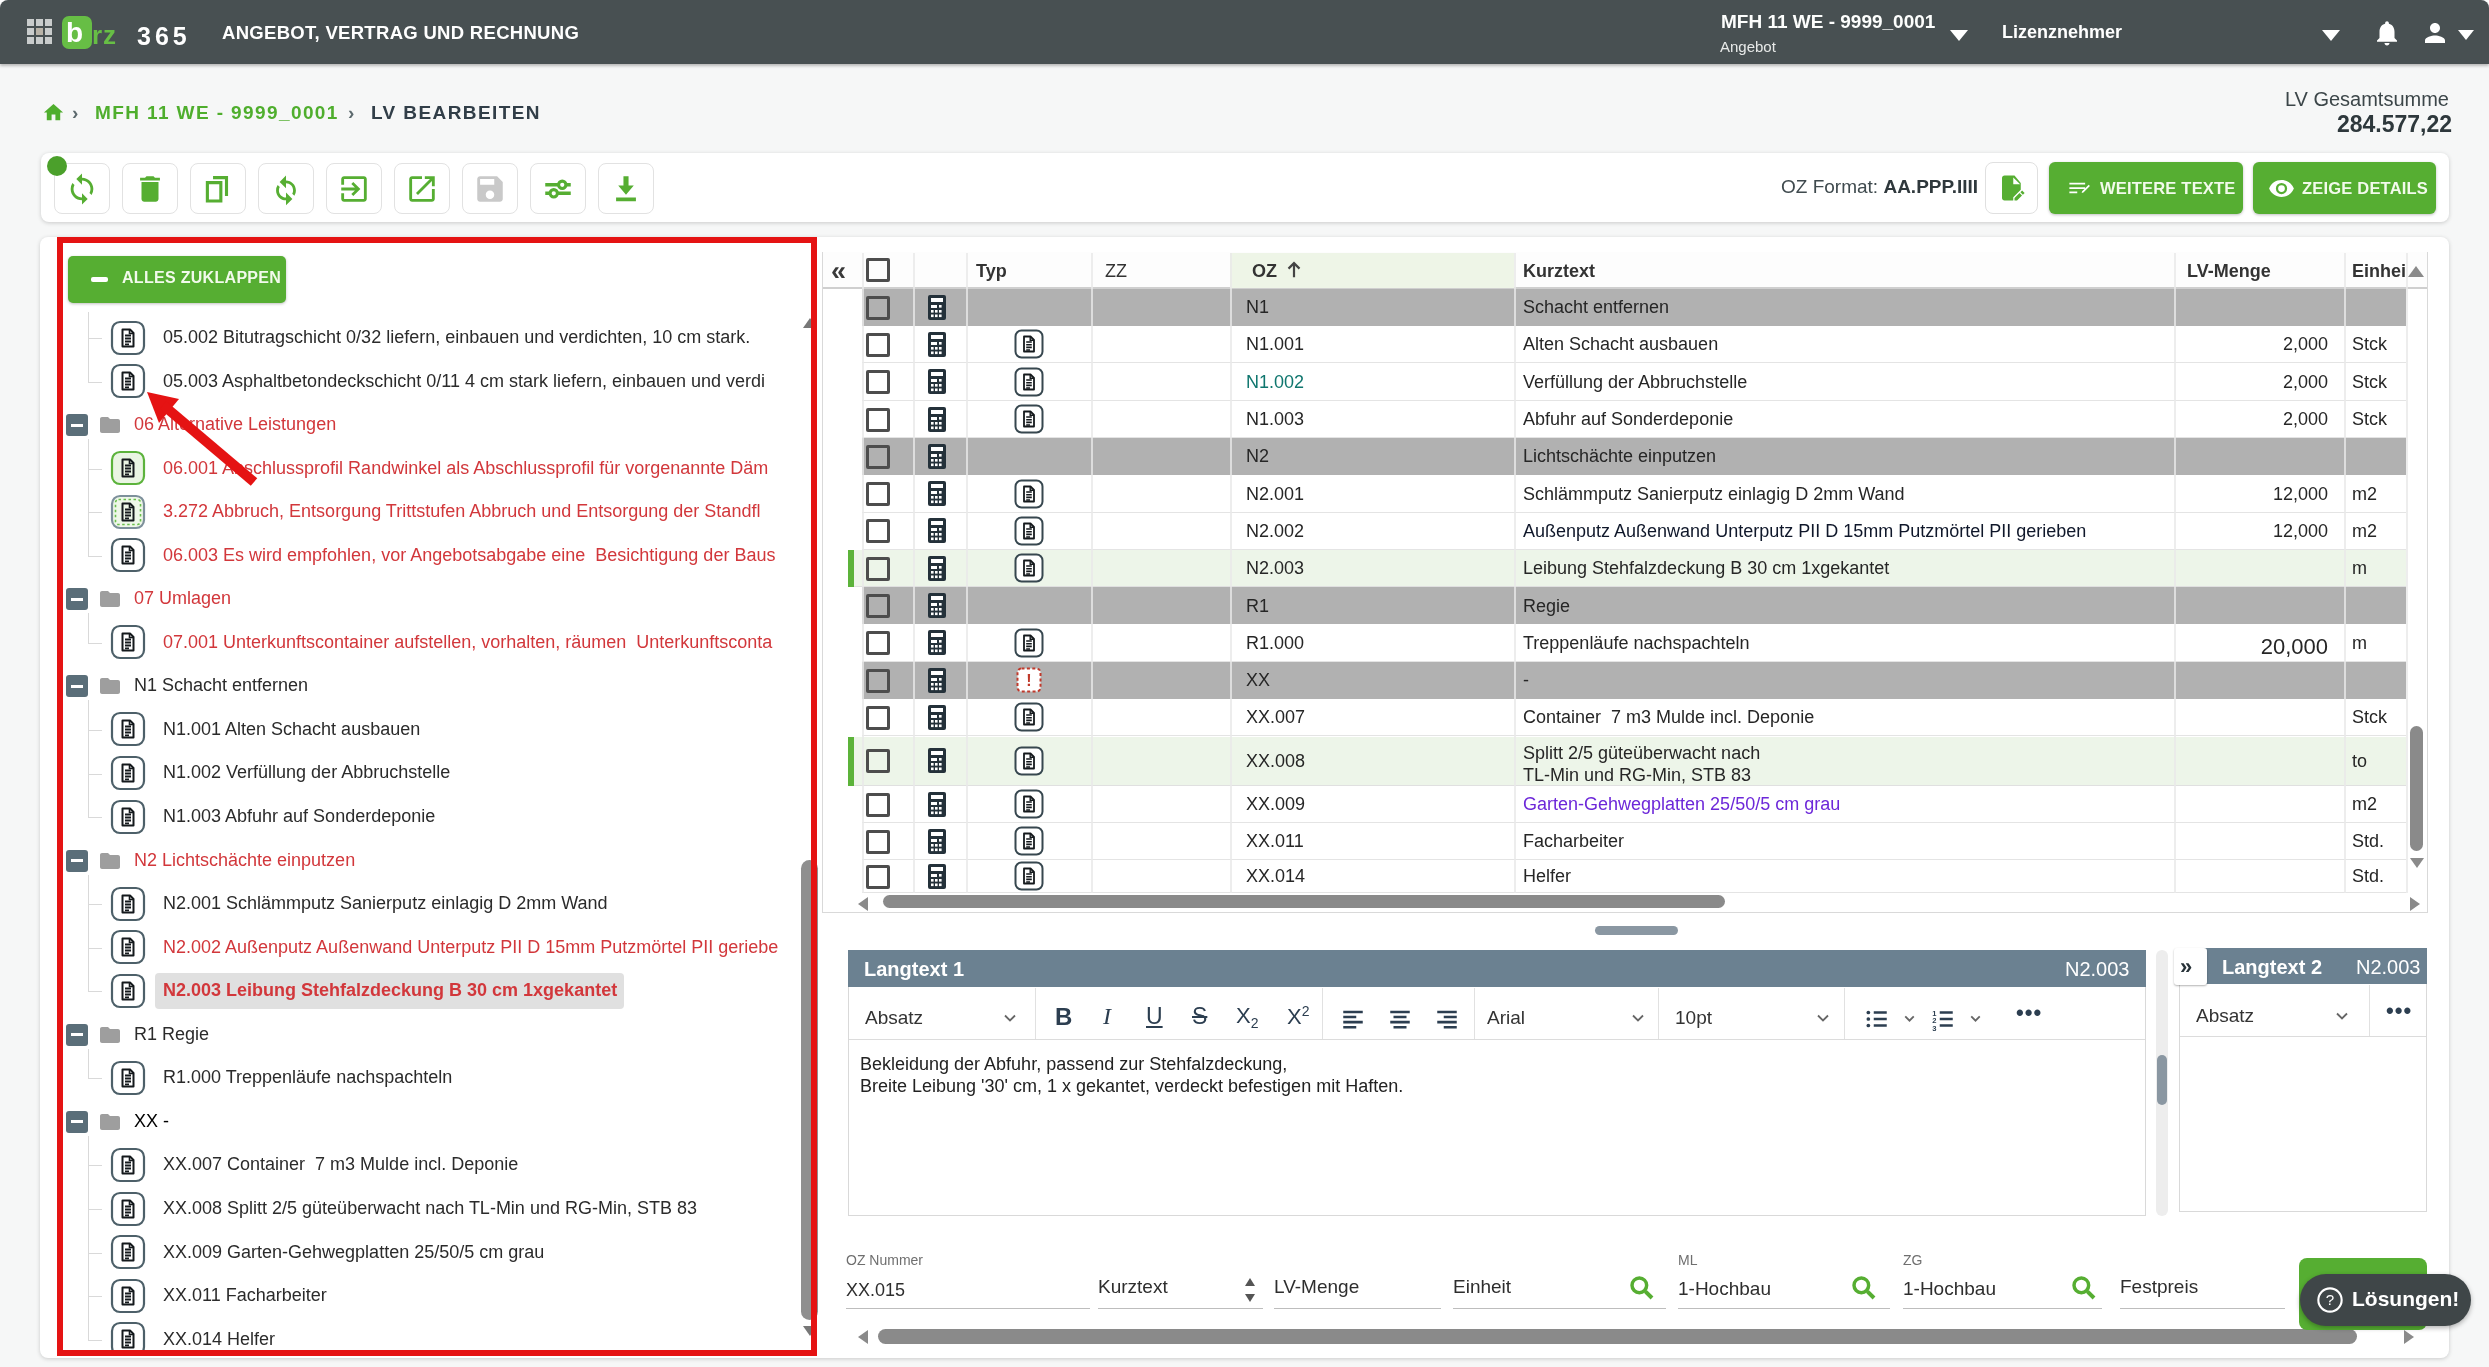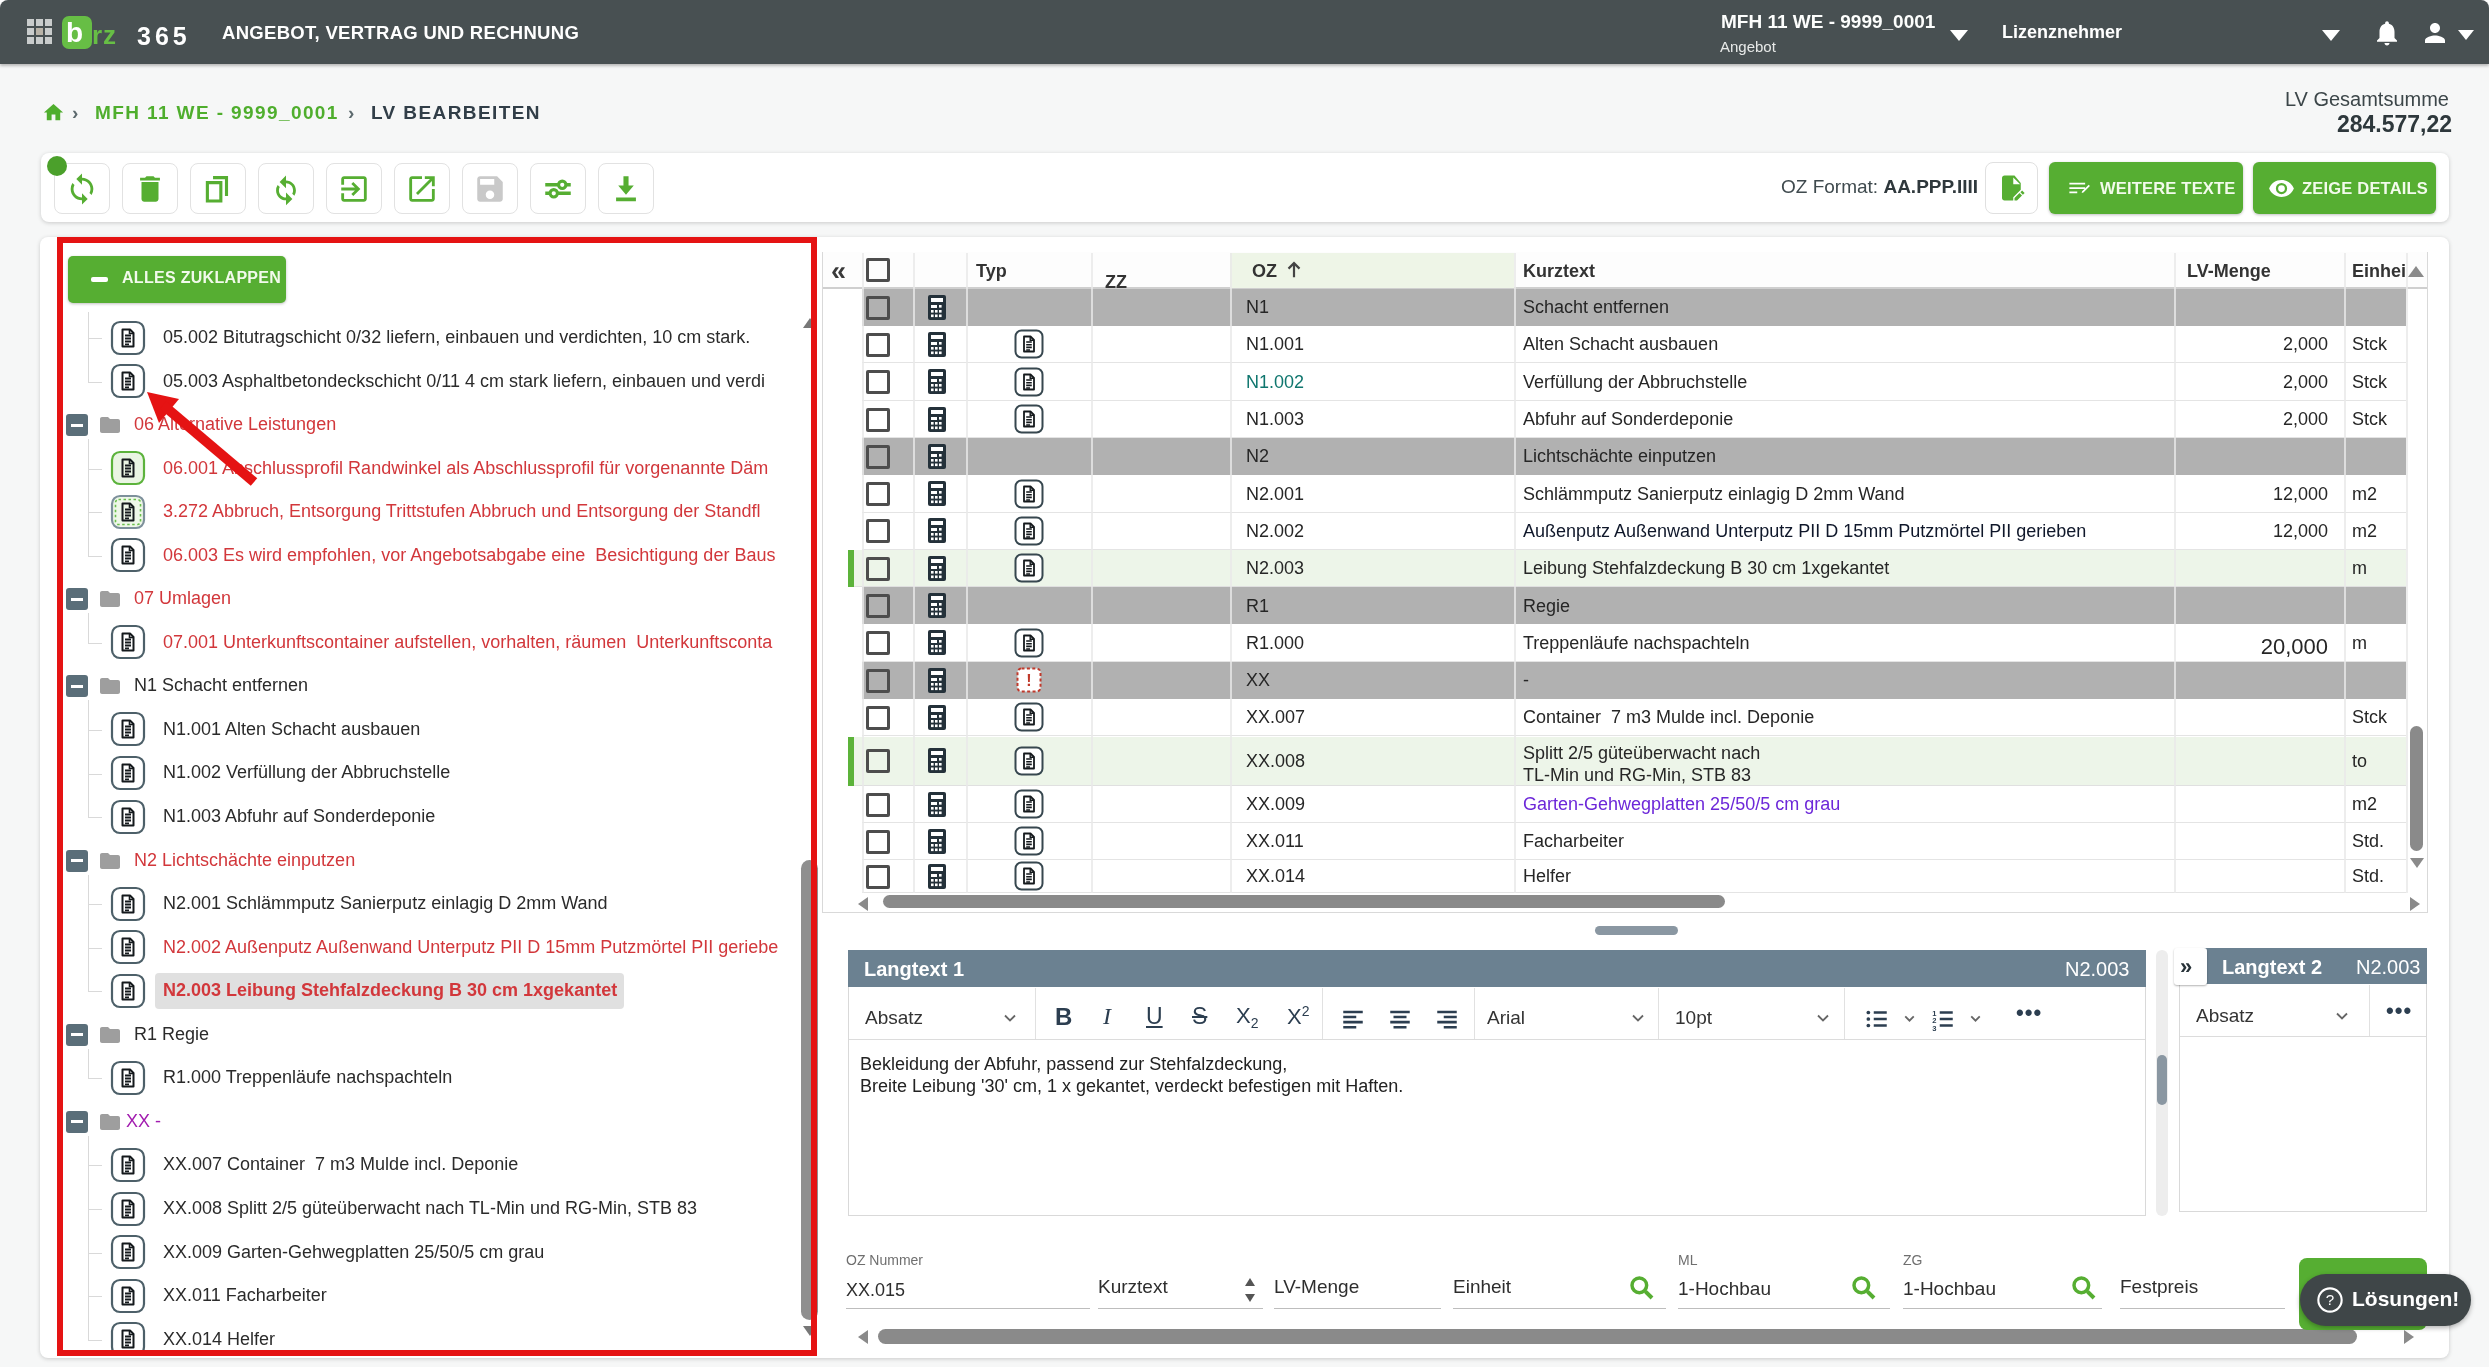--- a/index.html
+++ b/index.html
@@ -302,21 +302,21 @@
           <path d="M15 15.5h6M15 18.5h6M15 21.5h6M15 24.3h4"></path>
         </g>
         <path fill="#fff" d="M0 0z"></path>
       </svg>
       <div class="txt" style="left:101px;top:825px;font-size:18px;color:#2b2b2b">R1.000 Treppenläufe nachspachteln</div>
       <div class="a" style="left:4px;top:869px;width:22px;height:22px;background:#5a6e79;border-radius:3px"></div>
       <div class="a" style="left:9px;top:878px;width:12px;height:3px;background:#fff"></div>
       <svg class="a" style="left:36px;top:868px" width="24" height="24" viewBox="0 0 24 24">
         <path fill="#9e9e9e" d="M10 4H4c-1.1 0-2 .9-2 2v12c0 1.1.9 2 2 2h16c1.1 0 2-.9 2-2V8c0-1.1-.9-2-2-2h-8l-2-2z"></path>
       </svg>
-      <div class="txt" style="left:64px;top:869px;font-size:18px;color:#a21caf">XX -</div>
+      <div class="txt" style="left:72px;top:869px;font-size:18px;color:#000000">XX -</div>
       <div class="a" style="left:26px;top:923px;width:14px;height:1px;background:#d9d9d9"></div>
       <svg class="doc-ic" style="left:48px;top:905px" width="36" height="36" viewBox="0 0 36 36">
         <rect x="2" y="2" width="32" height="32" rx="8" fill="#fff" stroke="#4d6069" stroke-width="2.2"></rect>
         <path fill="none" stroke="#14191c" stroke-width="2" stroke-linejoin="round" d="M12.5 9.5h7.5l3.5 3.5v13.5H12.5z"></path>
         <path fill="none" stroke="#14191c" stroke-width="1.6" d="M19.5 9.8v3.7h3.7"></path>
         <g stroke="#14191c" stroke-width="1.8">
           <path d="M15 15.5h6M15 18.5h6M15 21.5h6M15 24.3h4"></path>
         </g>
         <path fill="#fff" d="M0 0z"></path>
       </svg>
@@ -369,21 +369,21 @@
 <div class="a" style="left:801px;top:860px;width:17px;height:460px;background:#8f8f8f;border-radius:9px"></div>
 <div class="a" style="left:803px;top:318px;border-left:7px solid transparent;border-right:7px solid transparent;border-bottom:10px solid #777"></div>
 <div class="a" style="left:803px;top:1326px;border-left:7px solid transparent;border-right:7px solid transparent;border-top:10px solid #777"></div>
 <div class="a" style="left:824px;top:646px;width:9px;height:119px;background:#a9a9a9;border-radius:5px"></div>
 <div class="a" style="left:822px;top:252px;width:1606px;height:661px;border:1px solid #d9d9d9;background:#fff"></div>
 <div class="a" style="left:823px;top:252px;width:1604px;height:37px;border-bottom:2px solid #cfcfcf;background:#fdfdfd"></div>
 <div class="a" style="left:1230px;top:253px;width:284px;height:35px;background:#eef5e7"></div>
 <div class="txt" style="left:831px;top:256px;font-size:27px;font-weight:bold;color:#3a3a3a">«</div>
 <div class="ck" style="left:866px;top:258px"></div>
 <div class="txt" style="left:976px;top:261px;font-size:18px;font-weight:bold;color:#333">Typ</div>
-<div class="txt" style="left:1105px;top:272px;font-size:18px;font-weight:bold;color:#333">ZZ</div>
+<div class="txt" style="left:1105px;top:261px;font-size:18px;font-weight:normal;color:#333">ZZ</div>
 <div class="txt" style="left:1252px;top:261px;font-size:18px;font-weight:bold;color:#333">OZ</div>
 <div class="txt" style="left:1523px;top:261px;font-size:18px;font-weight:bold;color:#333">Kurztext</div>
 <div class="txt" style="left:2187px;top:261px;font-size:18px;font-weight:bold;color:#333">LV-Menge</div>
 <div class="txt" style="left:2352px;top:261px;font-size:18px;font-weight:bold;color:#333;width:53px;overflow:hidden">Einheit</div>
 <svg class="a" style="left:1283px;top:259px" width="22" height="22" viewBox="0 0 24 24">
       <path fill="none" stroke="#444" stroke-width="2.4" d="M12 20V5M6 10.5 12 4.5l6 6"></path>
     </svg>
 <div class="a" style="left:2408px;top:266px;border-left:8px solid transparent;border-right:8px solid transparent;border-bottom:11px solid #8a8a8a"></div>
 <div class="a grp" style="left:862px;top:289px;width:1544px;height:37px"></div>
     <div class="ck" style="left:866px;top:296px"></div>

